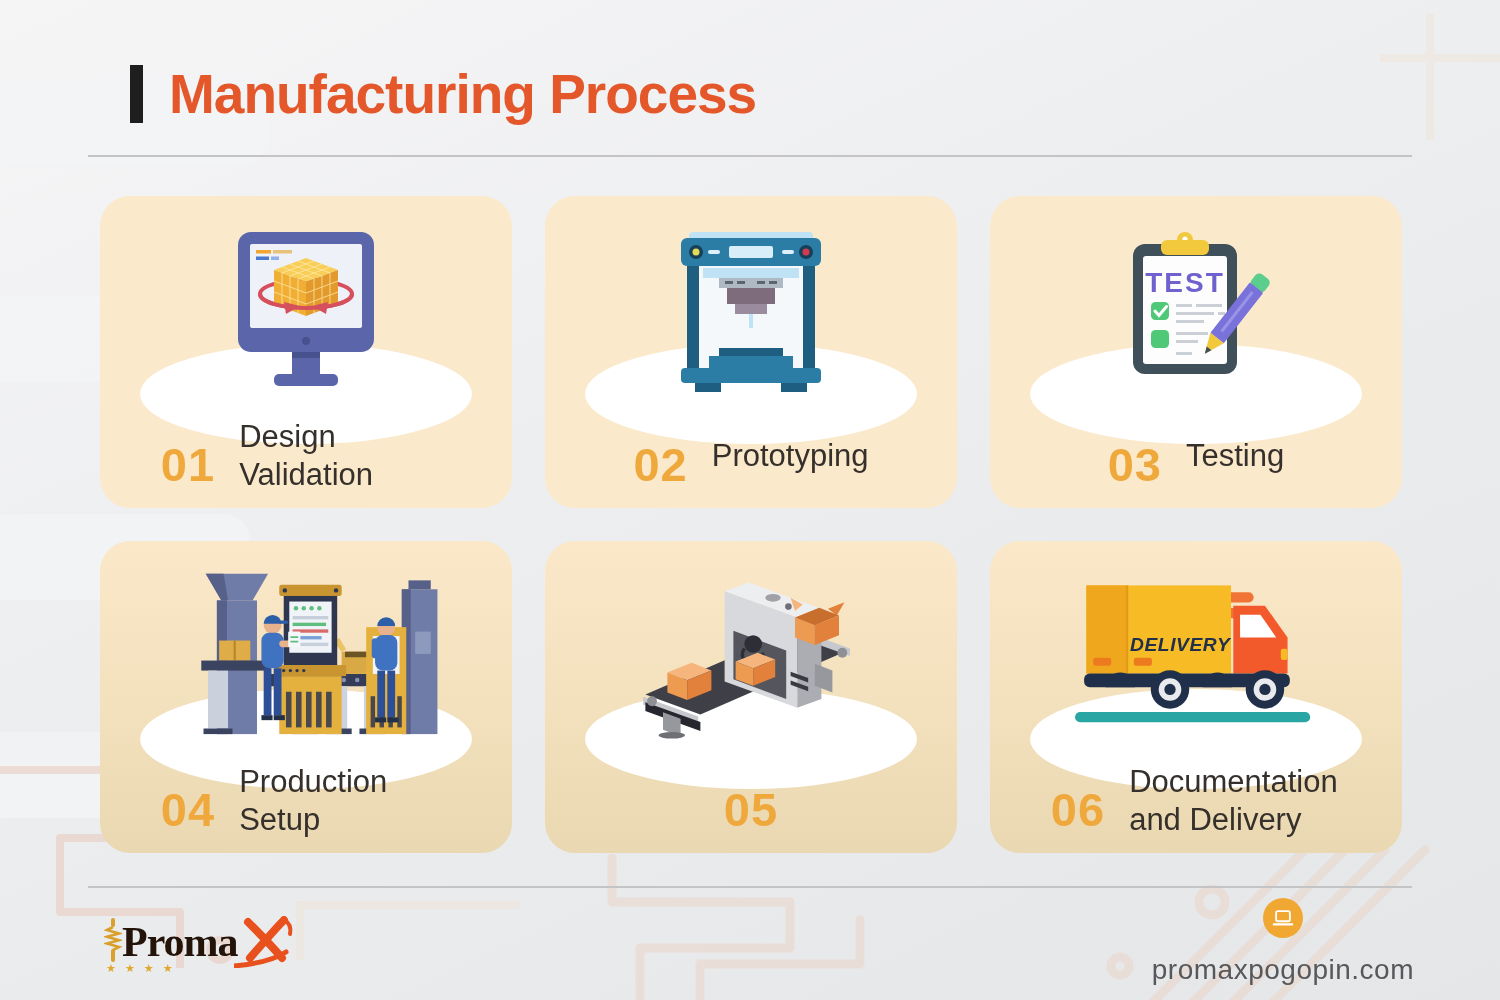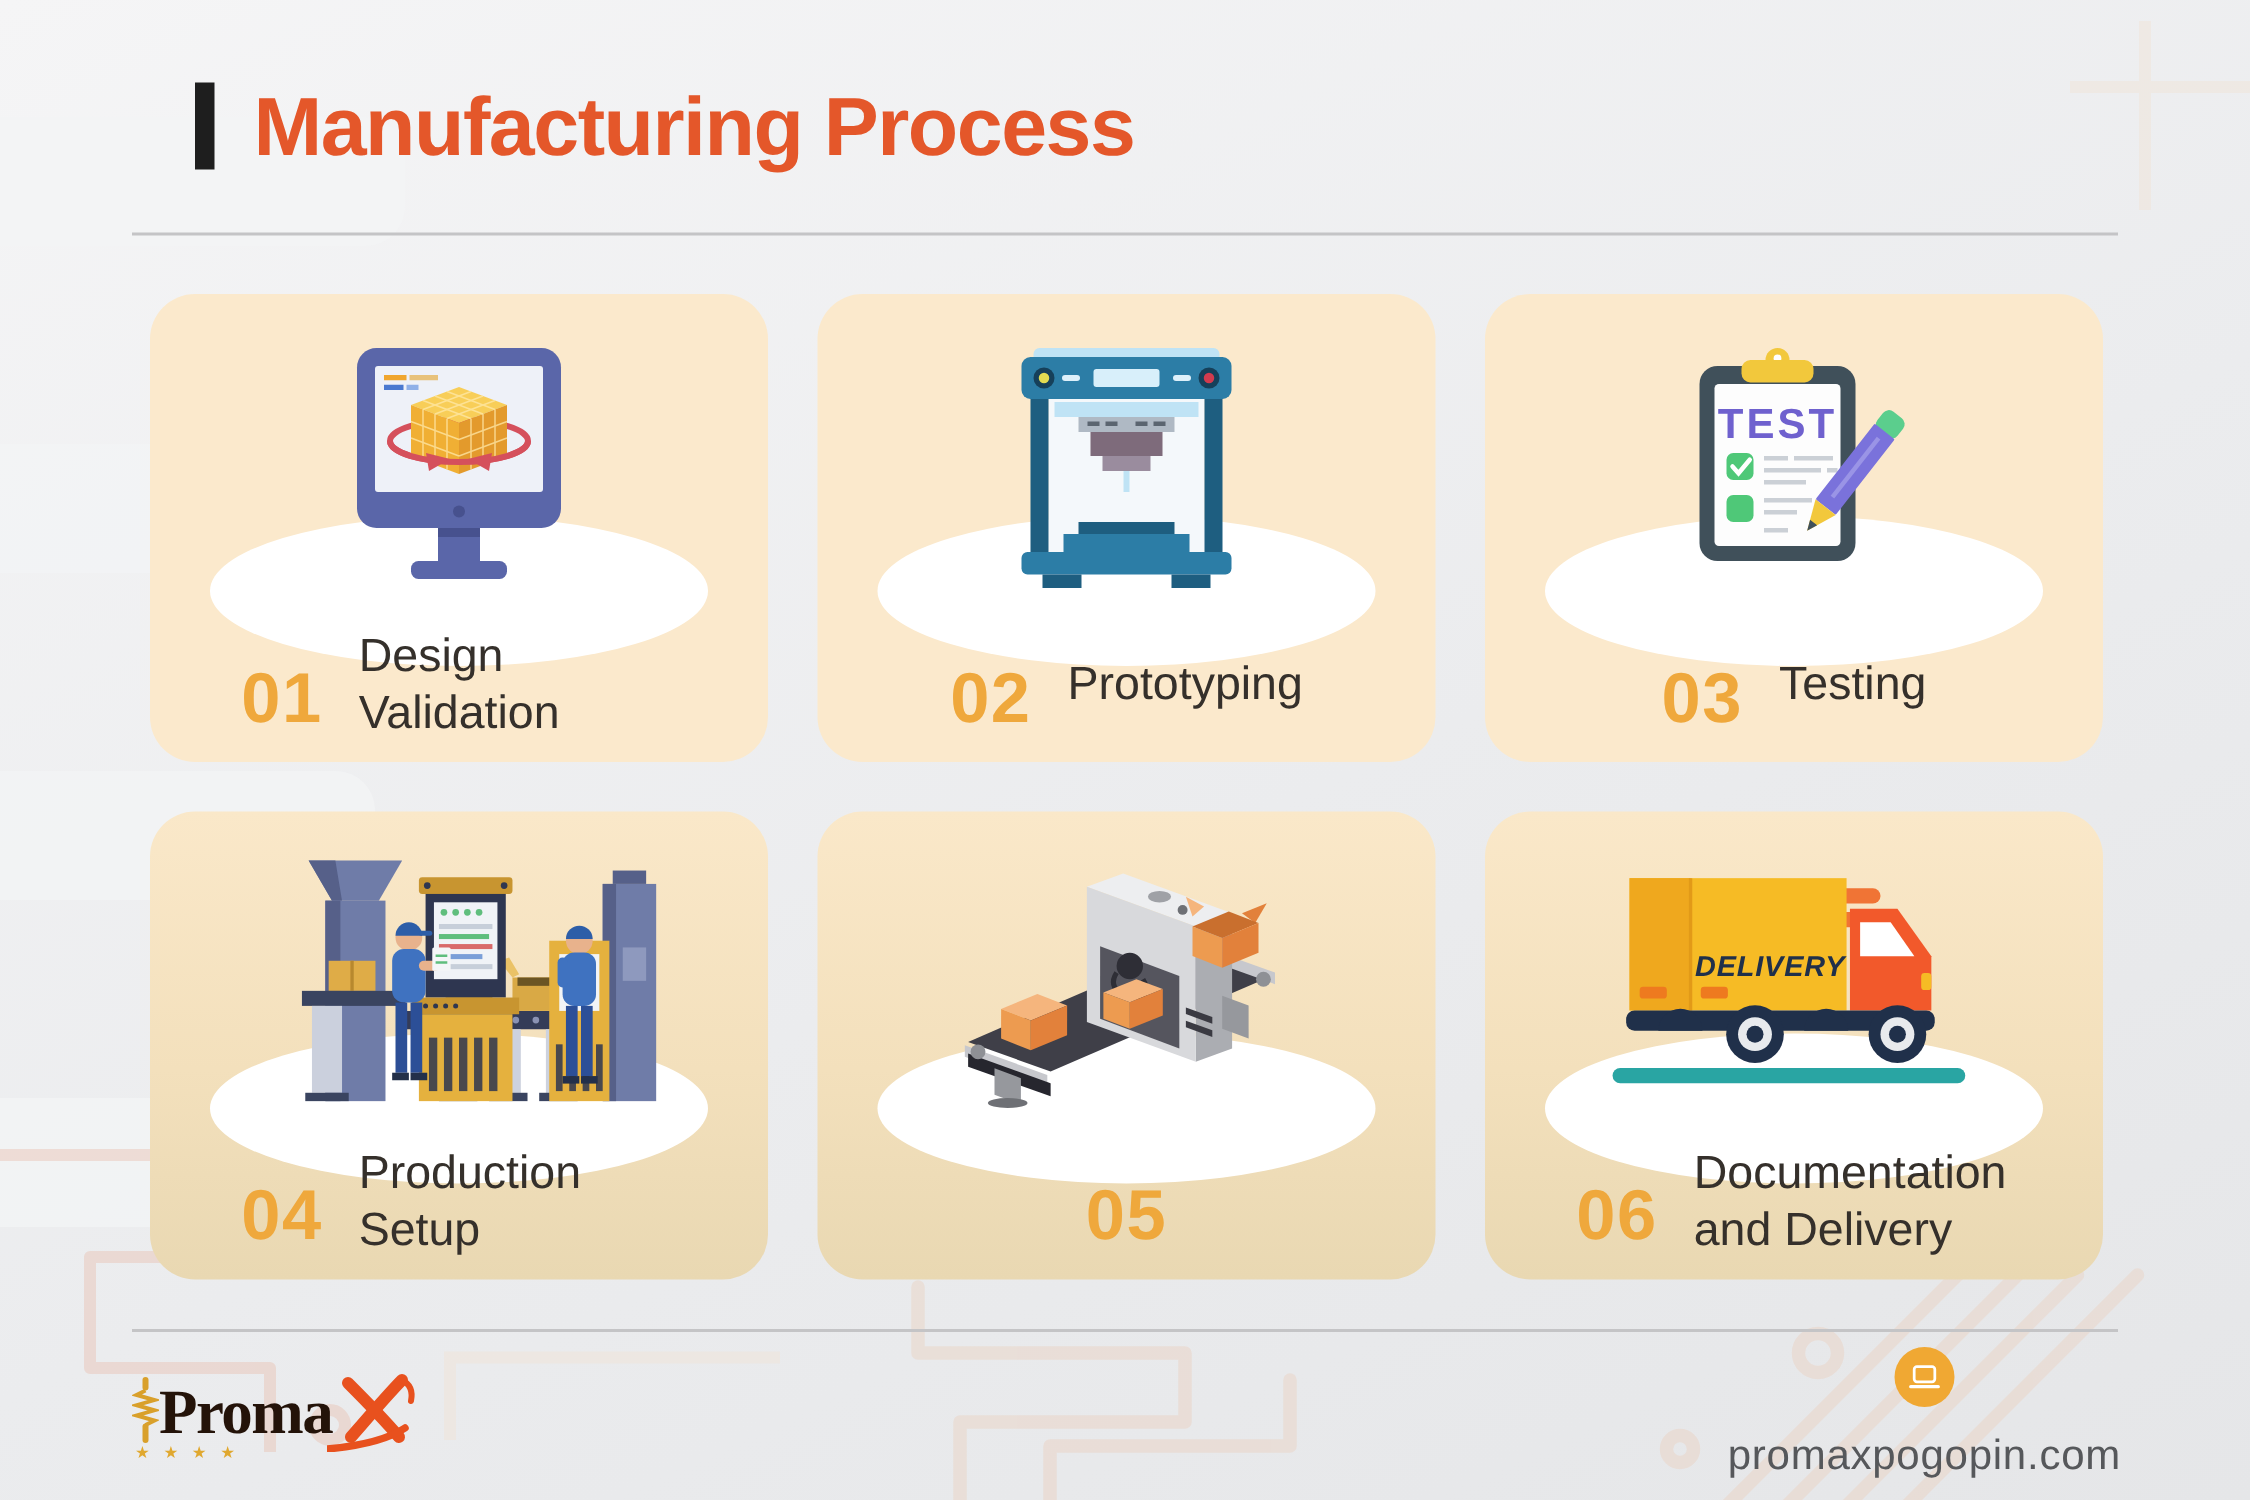--- a/index.html
+++ b/index.html
@@ -11,21 +11,21 @@
   html,body{width:1500px;height:1000px;overflow:hidden;}
   body{
     font-family:"Liberation Sans",sans-serif;
     background:linear-gradient(155deg,#F5F5F6 0%,var(--page_bg) 55%,#E5E6E8 100%);
     position:relative;
   }
   .bg-pattern{position:absolute;inset:0;z-index:0;}
   .content{position:absolute;inset:0;z-index:1;}
 
   
-  .title-row{position:absolute;left:86px;top:52px;display:flex;align-items:center;gap:26px;padding-left:44px;}
+  .title-row{position:absolute;left:86px;top:62px;display:flex;align-items:center;gap:26px;padding-left:44px;}
   .title-bar{width:13px;height:58px;background:#1E1E1E;}
   .page-title{font-size:55px;font-weight:800;color:var(--title_color);letter-spacing:-1px;}
   .divider{position:absolute;left:88px;right:88px;height:0;border-top:2px solid var(--divider_color);}
   .divider.top{top:155px;}
   .divider.bottom{top:886px;}
 
   
   .grid{
     position:absolute;left:100px;top:196px;
     display:grid;grid-template-columns:repeat(3,412px);grid-auto-rows:312px;
@@ -42,21 +42,21 @@
   .caption{
     position:absolute;left:0;right:0;top:224px;height:72px;
     display:flex;align-items:center;justify-content:center;gap:24px;
   }
   .step-num{font-size:47px;font-weight:800;color:var(--number_color);letter-spacing:1px;margin-top:16px;}
   .step-label{font-size:31px;font-weight:400;color:var(--label_color);line-height:1.22;max-width:212px;}
 
   
   .footer-row{position:absolute;left:88px;right:86px;top:902px;height:80px;
     display:flex;align-items:center;justify-content:space-between;}
-  .logo{position:relative;display:flex;align-items:flex-end;}
+  .logo{position:relative;display:flex;align-items:flex-end;margin-left:16px;}
   .logo-main{display:flex;align-items:center;}
   .logo-text{font-family:"Liberation Serif",serif;font-weight:700;font-size:42px;color:#241309;
     letter-spacing:-1px;line-height:1;}
   .logo-stars{position:absolute;left:2px;top:46px;font-size:11px;color:#E0A82F;letter-spacing:3px;}
   .website{display:flex;align-items:center;gap:16px;flex-direction:column;}
   .website-icon{width:40px;height:40px;border-radius:50%;background:var(--website_icon_bg);
     display:flex;align-items:center;justify-content:center;}
   .website-text{font-size:28px;color:var(--footer_text);letter-spacing:0.5px;}
 </style>
 </head>

